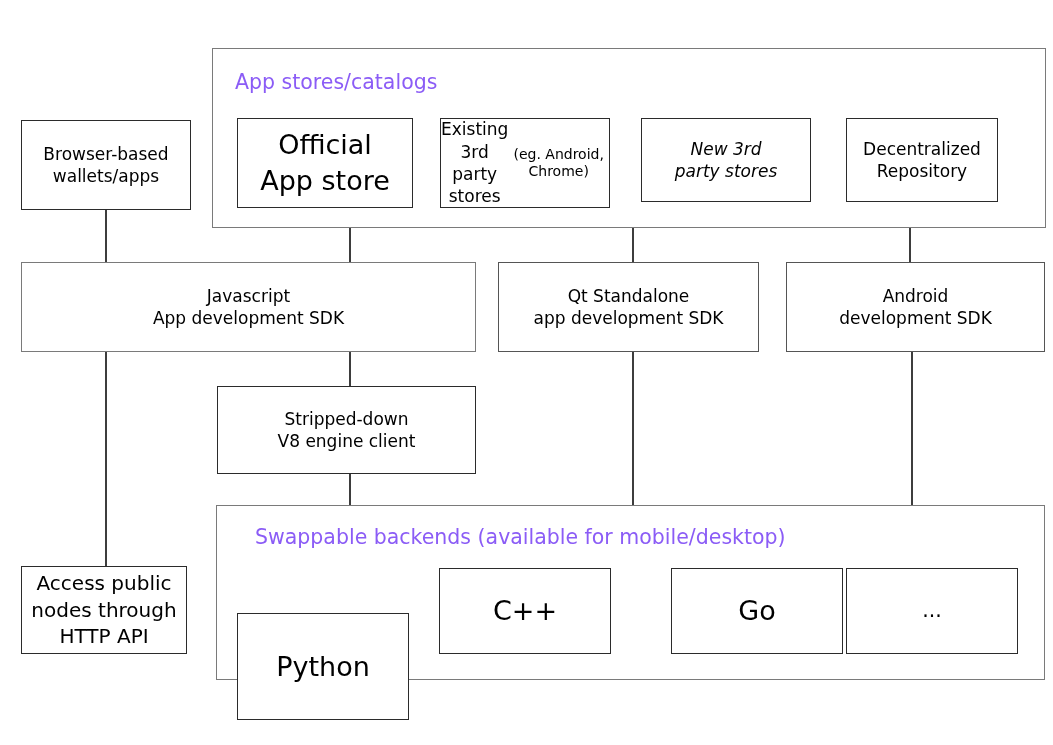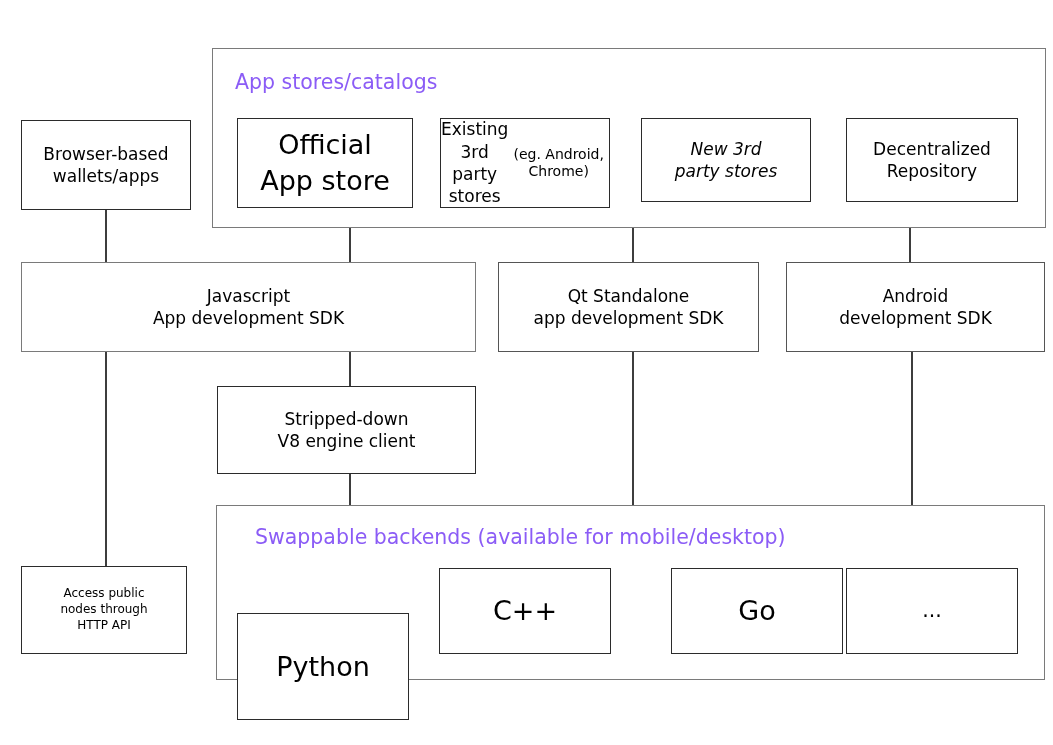--- a/index.html
+++ b/index.html
@@ -53,21 +53,21 @@
   .sub {
     display: block;
     font-size: 14px;
     line-height: 1.25;
   }
   .connector {
     position: absolute;
     background: #3d3d3d;
     width: 1.5px;
   }
-  .fs-16 { font-size: 12px; }
+  .fs-16 { font-size: 20px; }
   .fs-17 { font-size: 17px; }
   .fs-20 { font-size: 20.5px; }
   .fs-26 { font-size: 27px; }
 </style>
 </head>
 <body>
 
 <div id="canvas">
 
   <div class="connector" style="left:105px; top:210px; height:52px;"></div>
@@ -92,21 +92,21 @@
     <span class="lbl fs-17">Existing 3rd
 party stores</span>
     <span class="sub">(eg. Android, Chrome)</span>
   </div>
 
   <div class="box leaf" style="left:641px; top:118px; width:170px; height:84px;font-style:italic;">
     <span class="lbl fs-17">New 3rd
 party stores</span>
   </div>
 
-  <div class="box leaf" style="left:846px; top:118px; width:172px; height:84px;">
+  <div class="box leaf" style="left:846px; top:118px; width:152px; height:84px;">
     <span class="lbl fs-17">Decentralized
 Repository</span>
   </div>
 
   <div class="box leaf" style="left:21px; top:120px; width:170px; height:90px;">
     <span class="lbl fs-17">Browser-based
 wallets/apps</span>
   </div>
 
   <div class="box" style="left:498px; top:262px; width:261px; height:90px; border-color:#555;">

